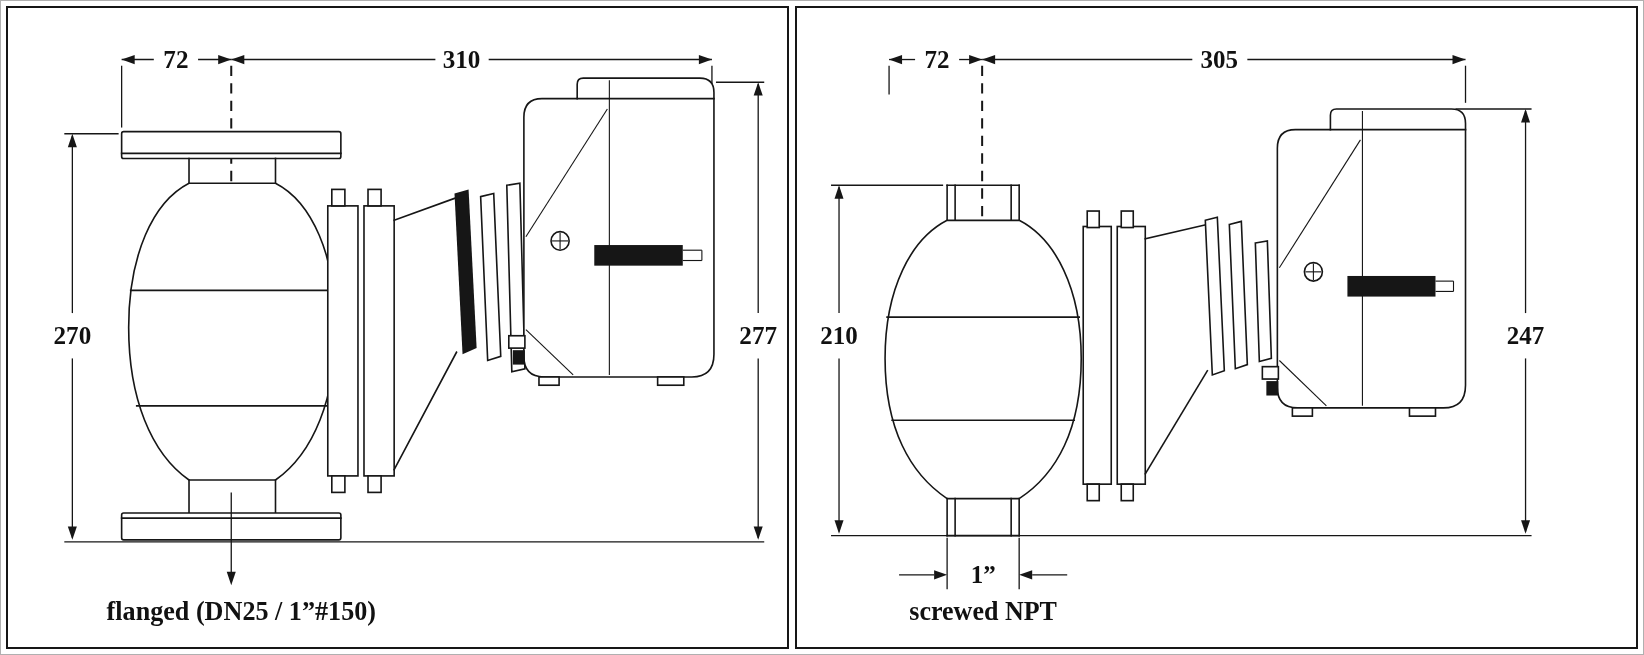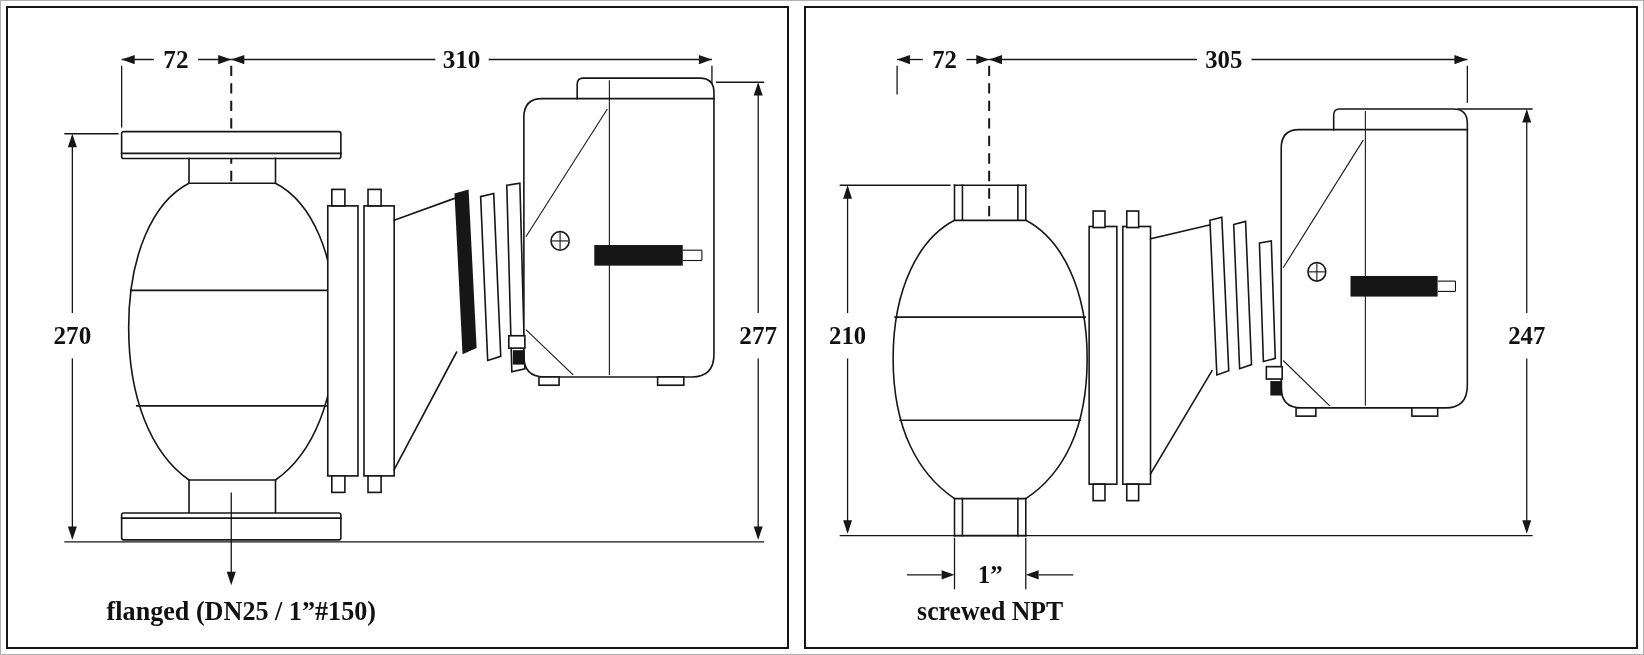--- a/index.html
+++ b/index.html
@@ -1,19 +1,19 @@
 <!DOCTYPE html>
 <html><head>
 <meta charset="utf-8">
 <style>
   html,body { margin:0; padding:0; background:#ffffff; }
   .page {
     width:1644px; height:655px; box-sizing:border-box;
     border:1px solid #b0b0b0; background:#ffffff;
-    padding:5px; display:flex; gap:15px;
+    padding:5px; display:flex; gap:6px;
     font-family:"Liberation Serif", serif;
   }
   .panel {
     box-sizing:border-box; border:2px solid #161616;
     background:#ffffff; height:100%;
   }
   .panel-left  { flex:0 0 48%; }
   .panel-right { flex:1 1 auto; }
   svg { display:block; width:100%; height:100%; }
   .ln   { stroke:#161616; stroke-width:1.6; fill:none; stroke-linecap:square; }

